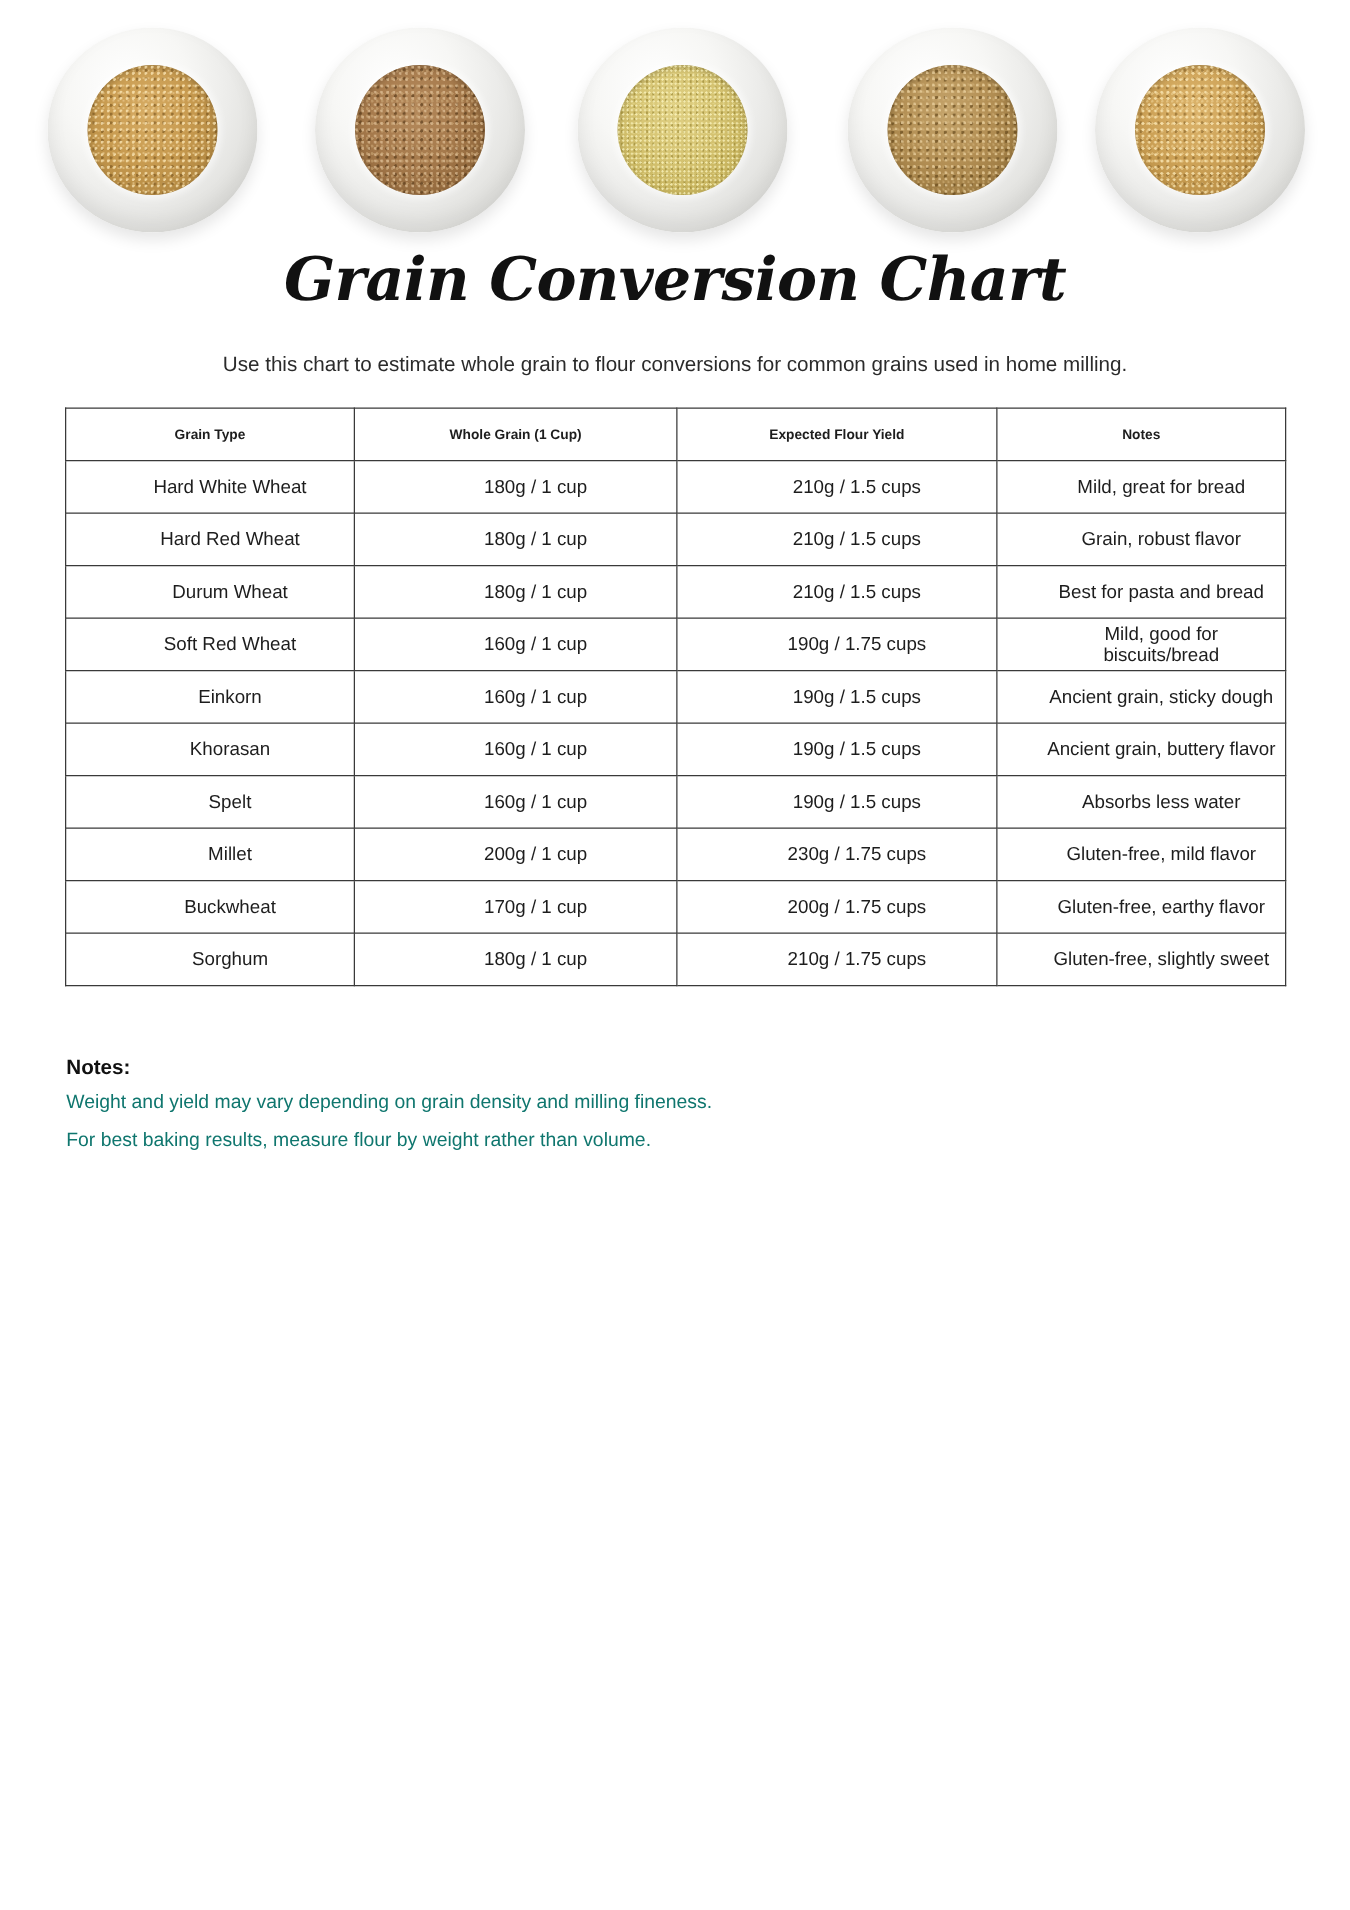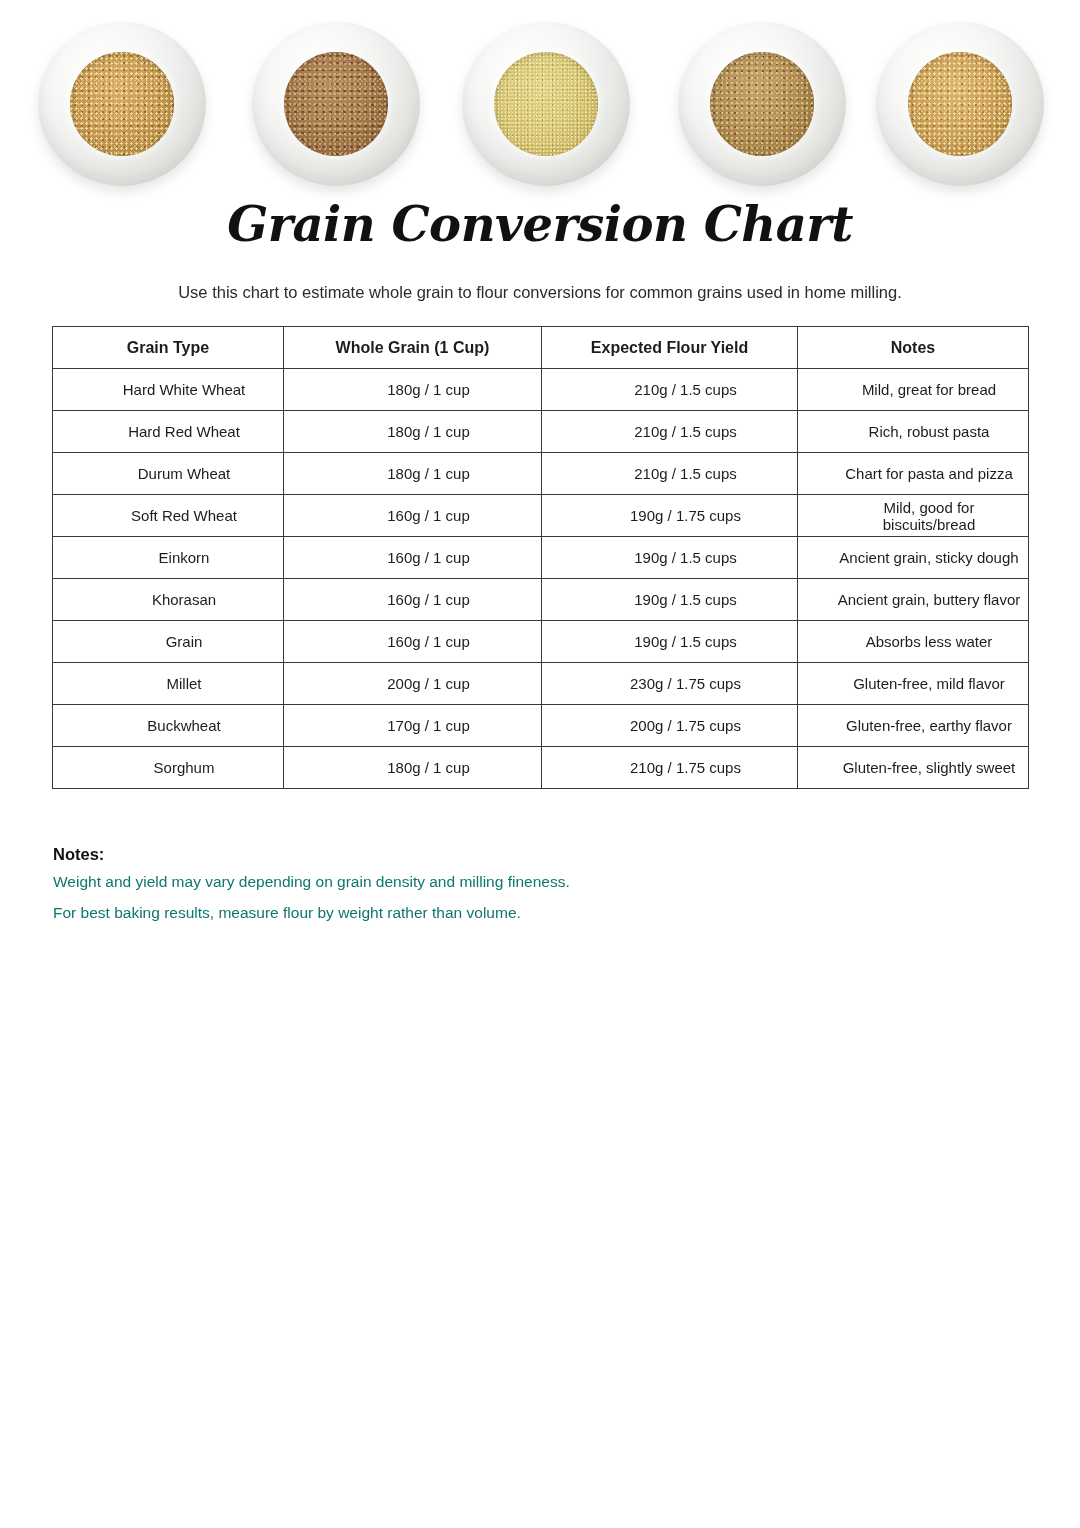--- a/index.html
+++ b/index.html
@@ -132,21 +132,21 @@
   table.grain th, table.grain td {
     border: 1.6px solid #3a3a3a;
     text-align: center;
     vertical-align: middle;
     font-size: 15px;
     color: #1d1d1d;
     padding: 0 6px;
   }
   table.grain th {
     font-weight: bold;
-    font-size: 16px;
+    font-size: 11px;
     height: 41px;
   }
   table.grain td {
     height: 41px;
     font-weight: normal;
     padding-left: 38px;
   }
   col.c1 { width: 231px; }
   col.c2 { width: 258px; }
   col.c3 { width: 256px; }
@@ -215,48 +215,48 @@
       <tr>
           <td>Hard White Wheat</td>
           <td>180g / 1 cup</td>
           <td>210g / 1.5 cups</td>
           <td>Mild, great for bread</td>
         </tr>
       <tr>
           <td>Hard Red Wheat</td>
           <td>180g / 1 cup</td>
           <td>210g / 1.5 cups</td>
-          <td>Rich, robust pasta</td>
+          <td>Grain, robust flavor</td>
         </tr>
       <tr>
           <td>Durum Wheat</td>
           <td>180g / 1 cup</td>
           <td>210g / 1.5 cups</td>
-          <td>Chart for pasta and pizza</td>
+          <td>Best for pasta and bread</td>
         </tr>
       <tr>
           <td>Soft Red Wheat</td>
           <td>160g / 1 cup</td>
           <td>190g / 1.75 cups</td>
           <td>Mild, good for biscuits/bread</td>
         </tr>
       <tr>
           <td>Einkorn</td>
           <td>160g / 1 cup</td>
           <td>190g / 1.5 cups</td>
           <td>Ancient grain, sticky dough</td>
         </tr>
       <tr>
           <td>Khorasan</td>
           <td>160g / 1 cup</td>
           <td>190g / 1.5 cups</td>
           <td>Ancient grain, buttery flavor</td>
         </tr>
       <tr>
-          <td>Grain</td>
+          <td>Spelt</td>
           <td>160g / 1 cup</td>
           <td>190g / 1.5 cups</td>
           <td>Absorbs less water</td>
         </tr>
       <tr>
           <td>Millet</td>
           <td>200g / 1 cup</td>
           <td>230g / 1.75 cups</td>
           <td>Gluten-free, mild flavor</td>
         </tr>

